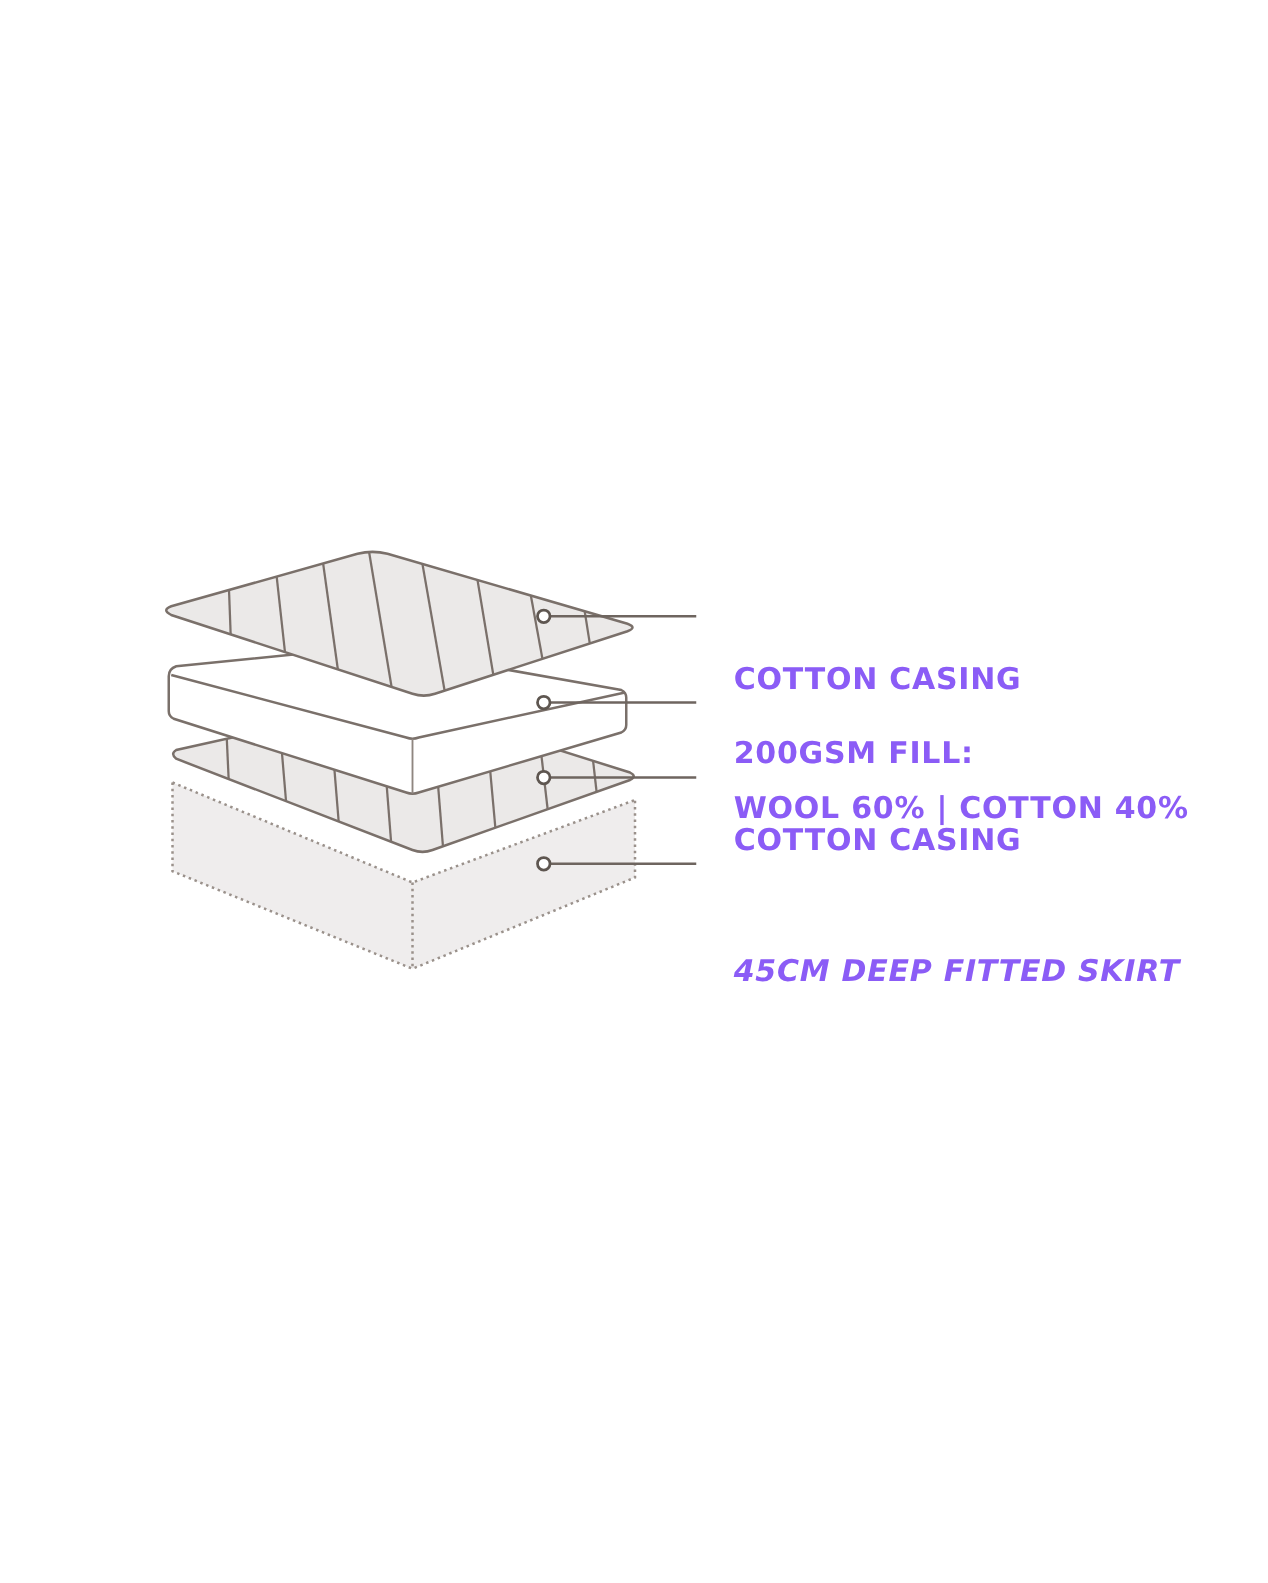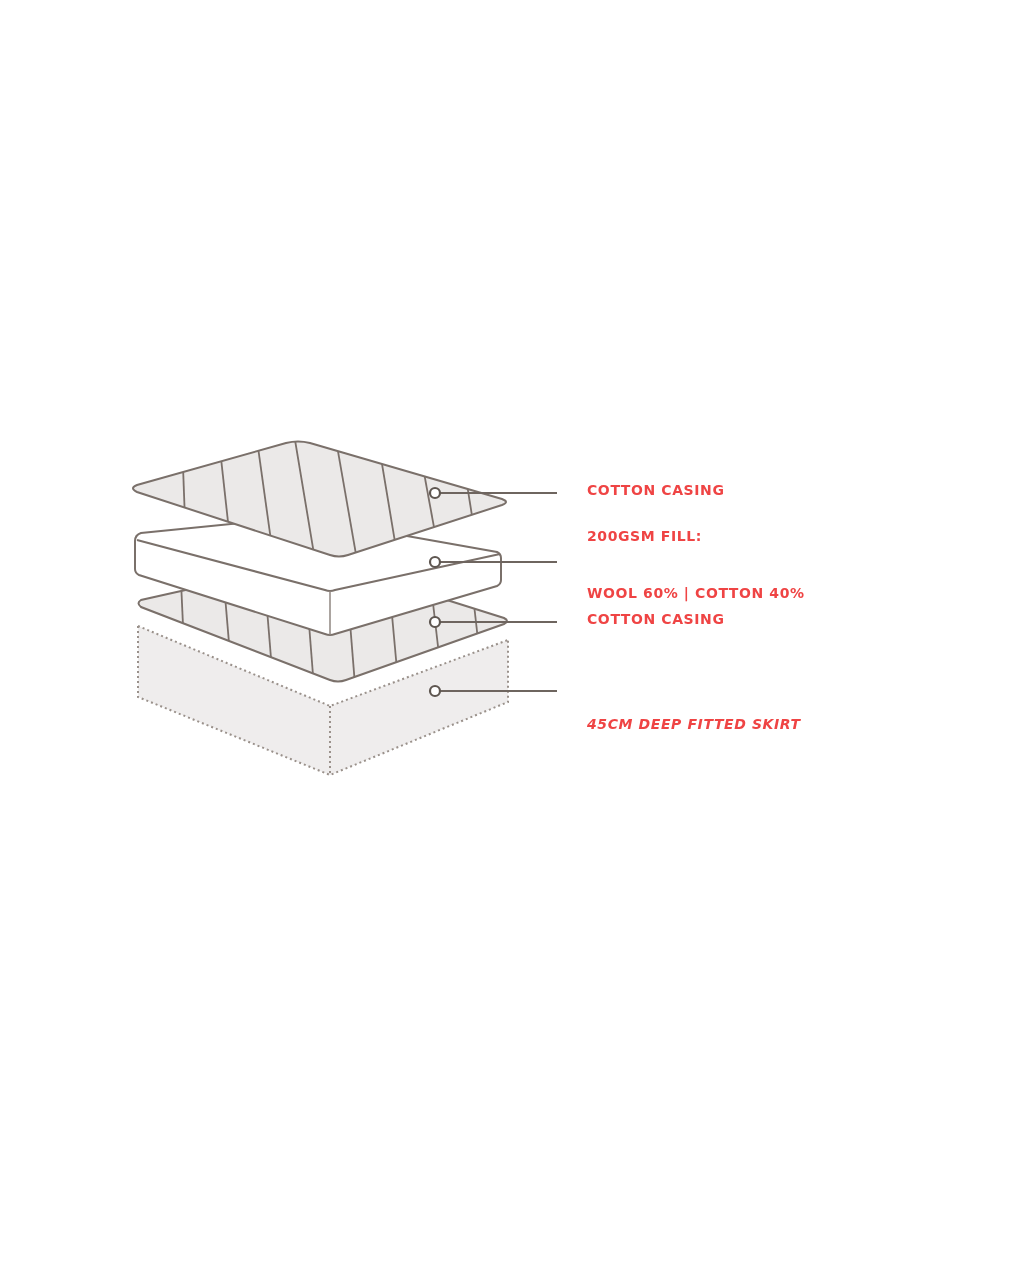--- a/index.html
+++ b/index.html
@@ -1,18 +1,18 @@
 <!DOCTYPE html>
 <html><head>
   <meta charset="utf-8">
   <style>
     html, body { margin: 0; padding: 0; background: #ffffff; }
     body { width: 1014px; height: 1266px; position: relative; overflow: hidden; font-family: "DejaVu Sans", sans-serif; }
     #diagram { position: absolute; left: 0; top: 0; width: 1014px; height: 1266px; }
-    .label { position: absolute; left: 587px; color: #ef4444; font-weight: bold; font-size: 14px; letter-spacing: 0.6px; white-space: nowrap; line-height: 1; }
+    .label { position: absolute; left: 587px; color: #8b5cf6; font-weight: bold; font-size: 24px; letter-spacing: 0.6px; white-space: nowrap; line-height: 1; margin-top: 48px; }
   </style>
 </head>
 <body>
 
 <svg id="diagram" viewBox="0 0 1014 1266" xmlns="http://www.w3.org/2000/svg">
 
   <g>
     <path d="M138,626 L138,697 L330,775 L508,702 L508,640 L330,706 Z" fill="#efeded" stroke="none"></path>
     <path d="M138,626 L138,697 L330,775 L508,702 L508,640" fill="none" stroke="#9a918b" stroke-width="2" stroke-dasharray="2,3"></path>
     <path d="M138,626 L330,706 L508,640 M330,706 L330,775" fill="none" stroke="#9a918b" stroke-width="2" stroke-dasharray="2,3"></path>
@@ -74,16 +74,16 @@
     <line x1="440" y1="622" x2="557" y2="622" stroke="#6e655f" stroke-width="2"></line>
     <circle cx="435" cy="622" r="5" fill="#ffffff" stroke="#5e5650" stroke-width="2.2"></circle>
   </g>
   <g>
     <line x1="440" y1="691" x2="557" y2="691" stroke="#6e655f" stroke-width="2"></line>
     <circle cx="435" cy="691" r="5" fill="#ffffff" stroke="#5e5650" stroke-width="2.2"></circle>
   </g>
 </svg>
 
 <div class="label" style="top:483px;">COTTON CASING</div>
-<div class="label" style="top:529px;">200GSM FILL:</div>
+<div class="label" style="top:542px;">200GSM FILL:</div>
 <div class="label" style="top:586px;">WOOL 60% | COTTON 40%</div>
 <div class="label" style="top:612px;">COTTON CASING</div>
 <div class="label" style="top:717px;font-style:italic;">45CM DEEP FITTED SKIRT</div>
 
 </body></html>

